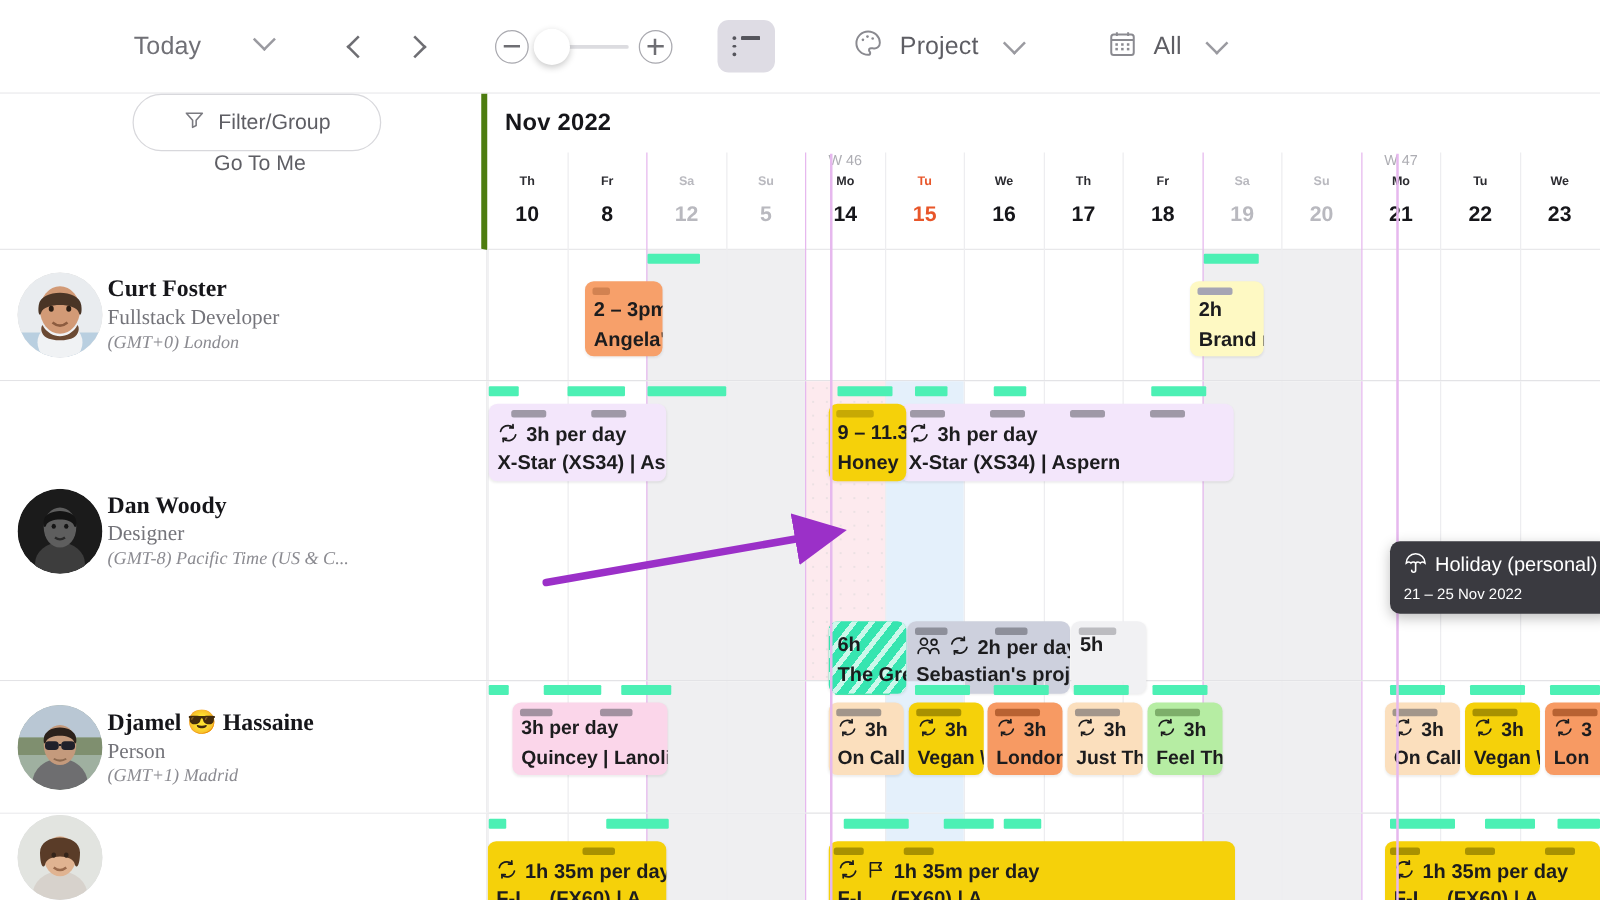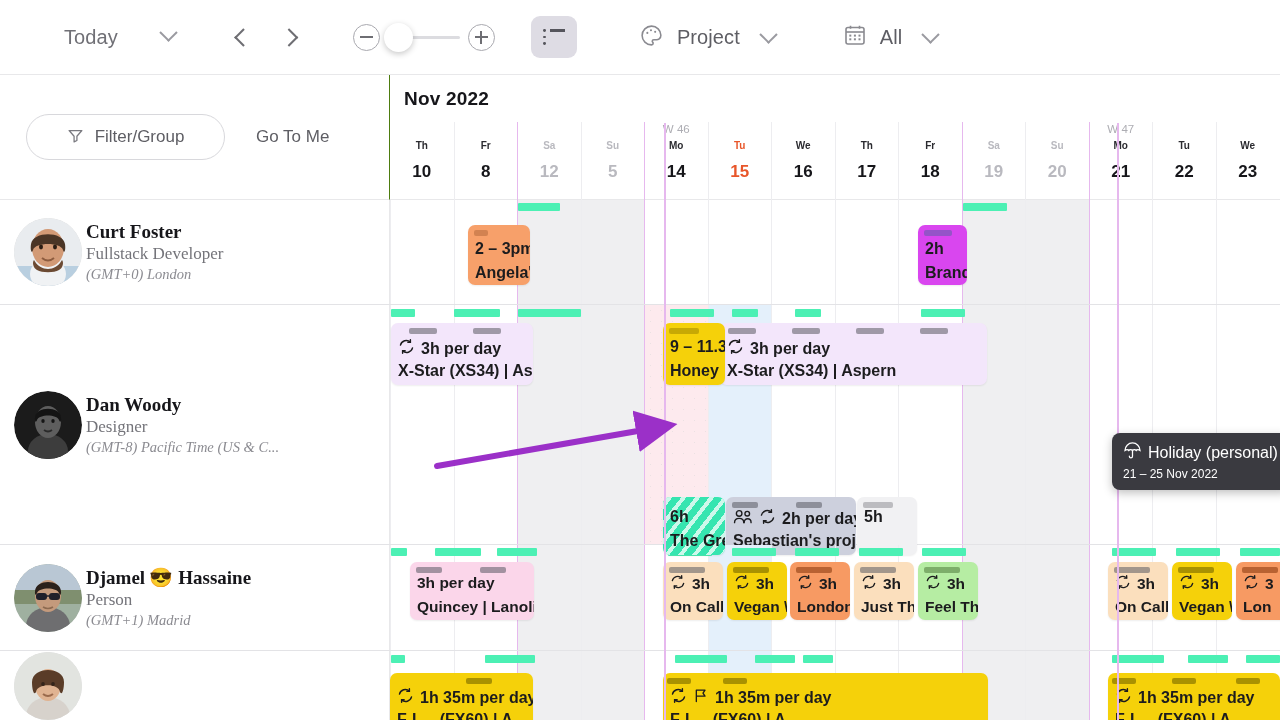--- a/index.html
+++ b/index.html
@@ -10,21 +10,21 @@
     font-family: "Liberation Sans", sans-serif;
     color: #1c1c1e;
     -webkit-font-smoothing: antialiased;
   }
   #app { position: relative; width: 1280px; height: 720px; overflow: hidden; }
 
   
   .toolbar {
     position: absolute; left: 0; top: 0; width: 1280px; height: 75px;
     background: #fff; border-bottom: 1px solid #e8e8ea;
-    display: flex; align-items: center;
+    display: flex; align-items: center; padding-left: 43px;
   }
   .tb-today {
     margin-left: 64px; font-size: 20px; color: #707076; letter-spacing: .1px;
     cursor: pointer;
   }
   .chev { display: inline-block; width: 13px; height: 13px;
     border-right: 2px solid #9a9aa0; border-bottom: 2px solid #9a9aa0;
     transform: rotate(45deg) translate(-2px,-2px); }
   .tb-chev-today { margin-left: 44px; cursor:pointer; }
   .arrow-nav { width: 40px; height: 40px; display:flex; align-items:center; justify-content:center; cursor:pointer; }
@@ -53,22 +53,22 @@
 
   .tbgrp { display:flex; align-items:center; cursor:pointer; }
   .tbgrp-project { margin-left: 62px; }
   .tbgrp-all { margin-left: 68px; }
   .tbgrp .lbl { font-size: 20px; color:#5e5e64; margin-left: 13px; letter-spacing:.1px; }
   .tbgrp .chev { margin-left: 22px; }
 
   
   .lefthead {
     position:absolute; left:0; top:75px; width:390px; height:125px;
-    background:#fff; border-bottom:1px solid #e8e8ea; border-right:1px solid #4d7c0f;
-    display:flex; align-items:center;
+    background:#fff; border-bottom:1px solid #e8e8ea; border-right:5px solid #4d7c0f;
+    display:flex; align-items:center;flex-direction:column;
   }
   .filterbtn { margin-left:26px; width:199px; height:46px; border:1px solid #d8d8dc; border-radius:24px;
     display:flex; align-items:center; justify-content:center; cursor:pointer; background:#fff; }
   .filterbtn .lbl { font-size:17px; color:#5e5e64; margin-left:11px; }
   .gotome { margin-left:31px; font-size:17px; color:#5e5e64; cursor:pointer; }
 
   
   .calhead { position:absolute; left:390px; top:75px; width:890px; height:125px;
     background:#fff; border-bottom:1px solid #e8e8ea; }
   .monthlbl { position:absolute; left:14px; top:13px; font-size:19px; font-weight:bold; color:#16161a; letter-spacing:.2px; }
@@ -334,21 +334,21 @@
 
         <div class="avail" style="left:128px;top:3px;width:42px"></div>
         <div class="avail" style="left:573px;top:3px;width:44px"></div>
 
         <div class="chip" style="left:78px;top:25px;width:62px;height:60px;background:#f7a06a">
           <div class="bar" style="width:14px;background:#b56a3d"></div>
           <div class="l1">2 – 3pm</div>
           <div class="l2">Angela'</div>
         </div>
 
-        <div class="chip" style="left:528px;top:25px;width:49px;height:60px;background:#d946ef">
+        <div class="chip" style="left:562px;top:25px;width:59px;height:60px;background:#fef9c3">
           <div class="bar" style="width:28px;background:#5c60a8"></div>
           <div class="l1">2h</div>
           <div class="l2">Brand n</div>
         </div>
       </div>
     </div>
 
     <div class="row" style="height:240px">
       <div class="rowleft">
         <div class="avatar">

